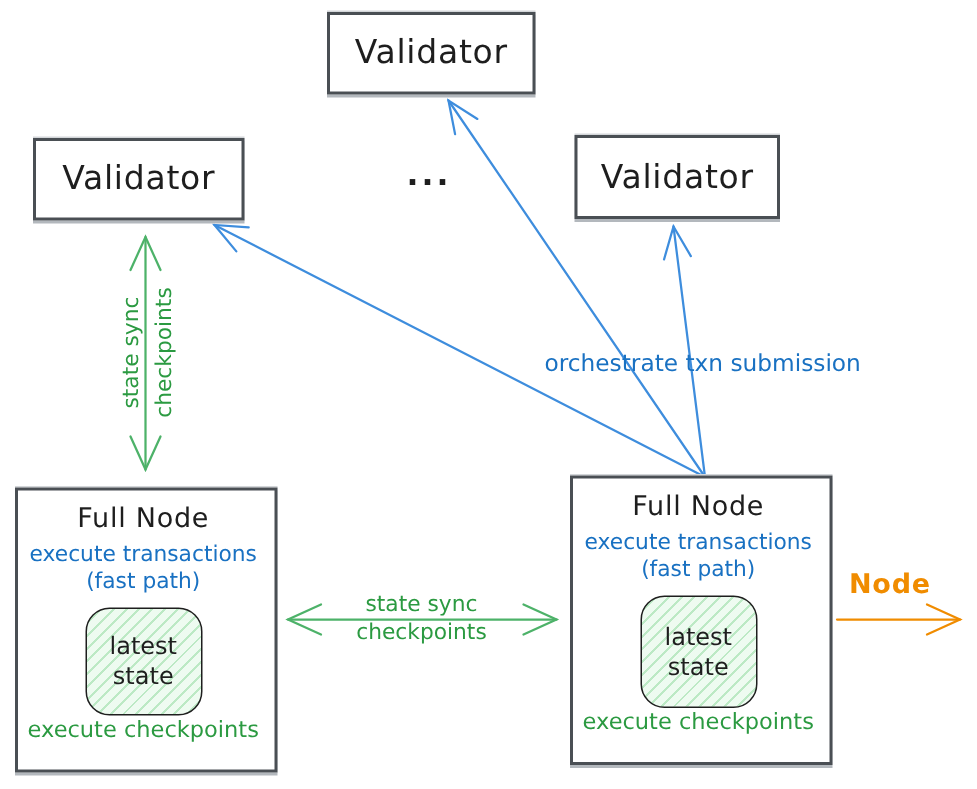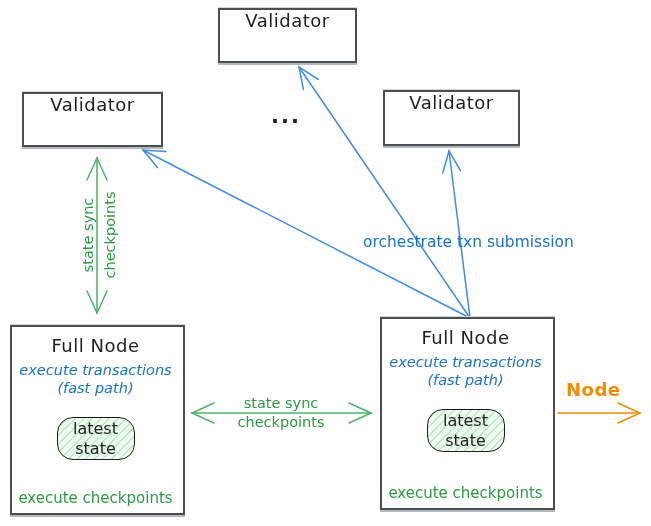--- a/index.html
+++ b/index.html
@@ -21,44 +21,44 @@
 
   .node-box{
     position:absolute;
     background:#ffffff;
     border:2px solid var(--box-border);
     box-shadow:0 2px 0 0 #b3b8bd, 0 -1px 0 0 #d3d6d9;
     box-sizing:border-box;
     color:var(--ink);
   }
   .validator{
-    display:flex;align-items:flex-start;justify-content:center;
-    font-size:18px;letter-spacing:0.5px;
+    display:flex;align-items:center;justify-content:center;
+    font-size:22px;letter-spacing:0.5px;
   }
   .full-node{
     display:flex;flex-direction:column;align-items:center;
     padding:8px 4px 6px 0;
   }
   .fn-title{font-size:18px;letter-spacing:0.5px;color:var(--ink);}
-  .fn-blue{color:var(--blue-text);font-size:14.5px;line-height:1.25;text-align:center;margin-top:5px;font-style:italic;}
+  .fn-blue{color:var(--blue-text);font-size:14.5px;line-height:1.25;text-align:center;margin-top:5px;}
   .state-box{
-    margin-top:20px;
-    width:78px;height:43px;
+    margin-top:8px;
+    width:78px;height:76px;
     border:1.7px solid var(--ink);
     border-radius:16px;
     background:
       repeating-linear-gradient(135deg,
         rgba(64,192,87,0.30) 0px, rgba(64,192,87,0.30) 1.4px,
         rgba(235,251,238,0.55) 1.4px, rgba(235,251,238,0.55) 6px),
       #f2fbf4;
     display:flex;flex-direction:column;align-items:center;justify-content:center;
     font-size:16px;line-height:1.25;color:var(--ink);
     box-sizing:border-box;
   }
-  .fn-green{color:var(--green-text);font-size:15px;margin-top:auto;margin-bottom:0;}
+  .fn-green{color:var(--green-text);font-size:15px;margin-top:auto;margin-bottom:12px;}
 
   .lbl{position:absolute;white-space:nowrap;}
   .lbl-ellipsis{left:271px;top:104px;font-size:21px;font-weight:bold;letter-spacing:2px;color:var(--ink);}
   .lbl-v-sync{
     left:40px;top:213px;width:120px;height:44px;
     transform:rotate(-90deg);
     text-align:center;color:var(--green-text);
     font-size:14.5px;line-height:1.5;white-space:normal;
   }
   .lbl-h-sync{

